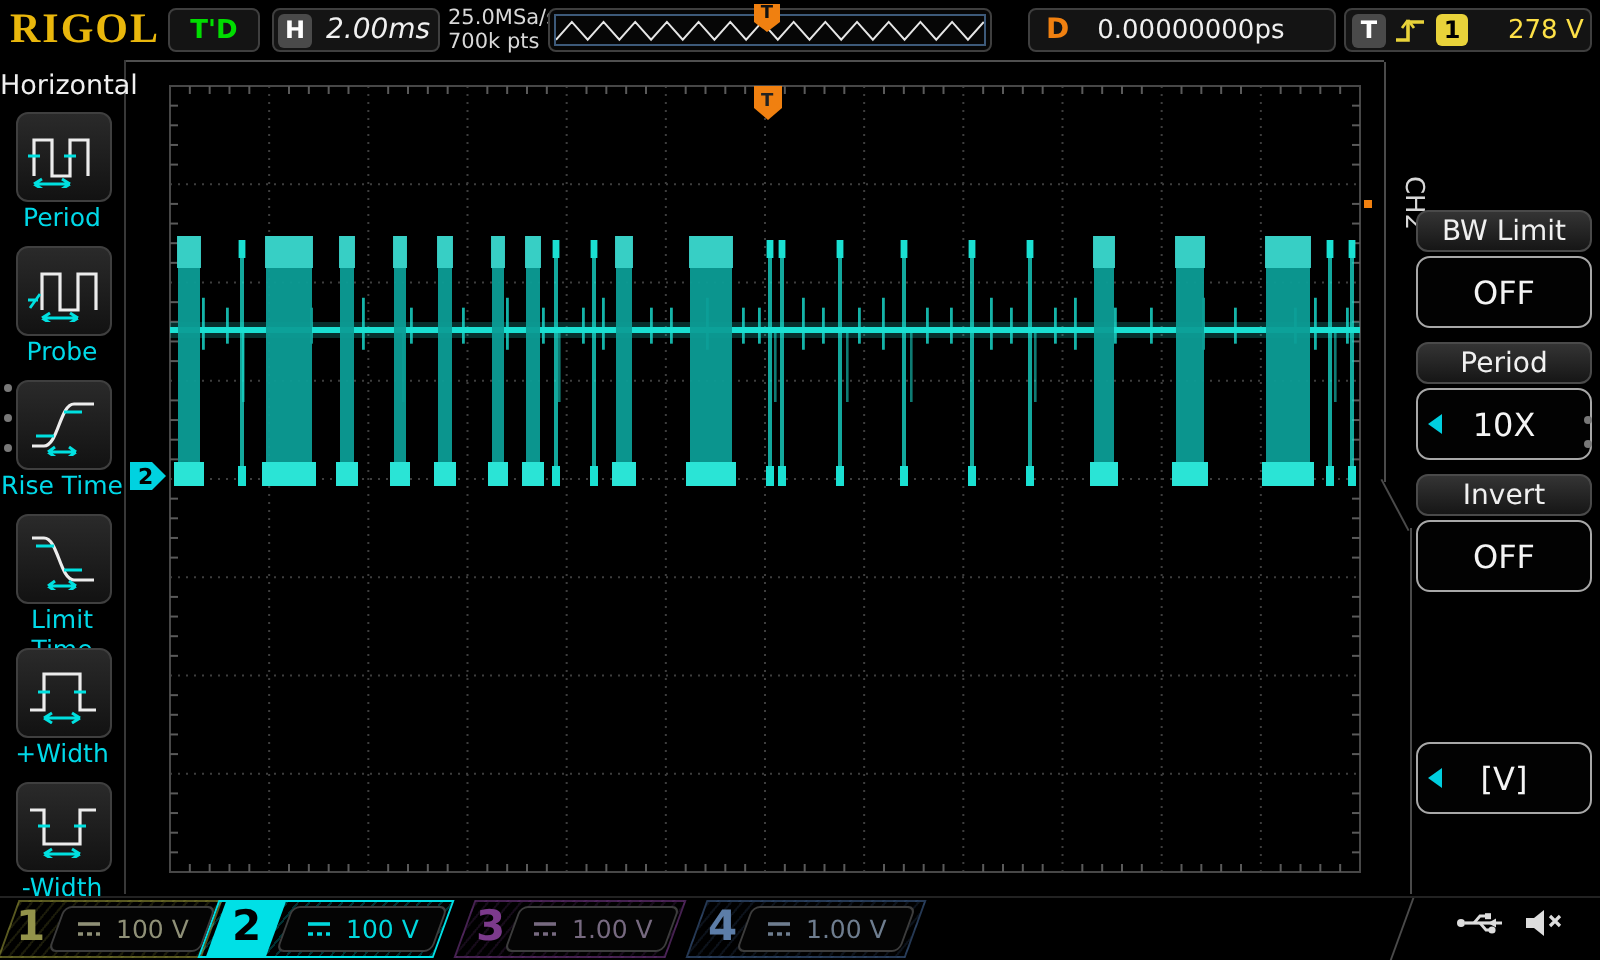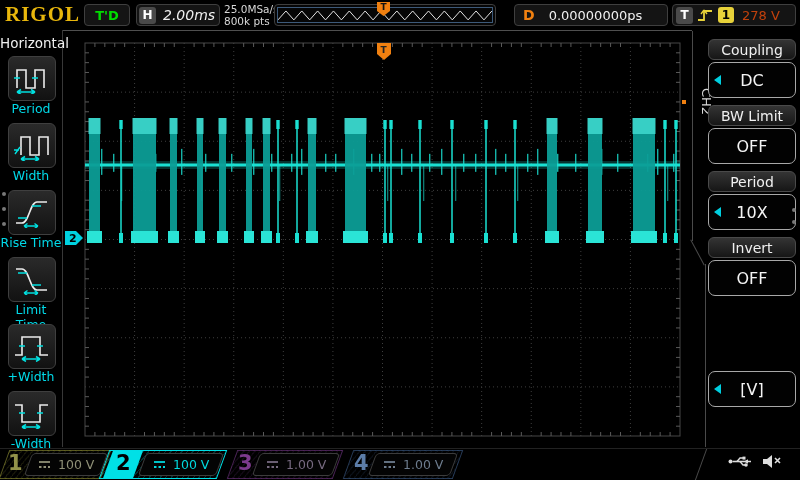--- a/index.html
+++ b/index.html
@@ -29,21 +29,21 @@
   #preview-ttag{left:377px;top:2px;}
   #d-box{left:514px;width:154px;}
   #d-label{color:#f08010;font-weight:bold;font-size:14px;margin-left:8px;}
   #d-value{color:#f0f0f0;font-size:13px;margin-left:14px;}
   #t-box{left:672px;width:124px;}
   #t-key{margin-left:3px;}
   #trig-slope-icon{margin-left:4px;}
   #trig-src-badge{display:inline-block;width:16px;height:16px;line-height:16px;margin-left:4px;
                   background:#e8d23a;border-radius:3px;color:#000;font-weight:bold;font-size:12px;
                   text-align:center;}
-  #trig-level{color:#c2410c;font-size:13px;margin-left:8px;}
+  #trig-level{color:#fde047;font-size:13px;margin-left:20px;}
   
   #left-menu{position:absolute;left:0;top:30px;width:63px;height:417px;background:#000;
              border-right:1px solid #383838;box-sizing:border-box;}
   #lm-title{position:absolute;left:0;top:5px;width:100%;text-align:center;color:#f0f0f0;
             font-size:13.5px;}
   .lm-btn{position:absolute;left:8px;width:46px;height:43px;border:1px solid #3f3f3f;
           border-radius:6px;background:linear-gradient(#2a2a2a,#121212);
           display:flex;align-items:center;justify-content:center;}
   .lm-label{position:absolute;left:0;width:100%;text-align:center;color:#00d9e8;font-size:12.5px;}
   .page-dot{position:absolute;width:4px;height:4px;border-radius:50%;background:#787878;}
@@ -97,21 +97,21 @@
       <span id="td-text">T'D</span>
     </div>
 
     <div class="tb-box" id="h-box">
       <span class="key-chip">H</span>
       <span id="h-time">2.00ms</span>
     </div>
 
     <div id="rate-block">
       <div>25.0MSa/s</div>
-      <div>800k pts</div>
+      <div>700k pts</div>
     </div>
 
     <div class="tb-box" id="preview-box">
       <div id="preview-inner"></div>
       <svg id="preview-svg" viewBox="0 0 216 16">
           <polyline points="0,12 8,3 16,12 24,3 32,12 40,3 48,12 56,3 64,12 72,3 80,12 88,3 96,12 104,3 112,12 120,3 128,12 136,3 144,12 152,3 160,12 168,3 176,12 184,3 192,12 200,3 208,12 216,3 " stroke="#e6e6e6" stroke-width="1" fill="none"></polyline>
         </svg>
     </div>
     <div class="t-tag" id="preview-ttag">T</div>
 
@@ -143,21 +143,21 @@
     </div>
     <div class="lm-label" style="top:71px">Period</div>
 
     <div class="lm-btn" style="top:93px">
       <svg width="38" height="31" viewBox="0 0 38 31">
         <path d="M8 25 V7 H17 V25 H26 V7 H35 V25" stroke="#ececec" stroke-width="1.6" fill="none"></path>
         <path d="M2 24 L7 17 M1 20 H6" stroke="#00e0e0" stroke-width="1.4" fill="none"></path>
         <path d="M8 29 H26 M8 29 l4 -2.5 M8 29 l4 2.5 M26 29 l-4 -2.5 M26 29 l-4 2.5" stroke="#00e0e0" stroke-width="1.5" fill="none"></path>
       </svg>
     </div>
-    <div class="lm-label" style="top:138px">Width</div>
+    <div class="lm-label" style="top:138px">Probe</div>
 
     <div class="lm-btn" style="top:160px">
       <svg width="38" height="31" viewBox="0 0 38 31">
         <path d="M3 26 H9 C16 26 17 5 24 5 H34" stroke="#ececec" stroke-width="1.6" fill="none"></path>
         <path d="M5 21 H14 M19 9 H28" stroke="#00e0e0" stroke-width="1.5"></path>
         <path d="M11 29 H25 M11 29 l3.5 -2.5 M11 29 l3.5 2.5 M25 29 l-3.5 -2.5 M25 29 l-3.5 2.5" stroke="#00e0e0" stroke-width="1.5" fill="none"></path>
       </svg>
     </div>
     <div class="lm-label" style="top:205px">Rise Time</div>
 
@@ -497,27 +497,20 @@
   </main>
 
   <aside id="right-menu">
     <div class="rm-contour" style="left:0;top:1px;width:1px;height:210px"></div>
     <div class="rm-contour" style="left:5px;top:208px;width:1px;height:29px;transform:rotate(-28deg)"></div>
     <div class="rm-contour" style="left:13px;top:234px;width:1px;height:183px"></div>
     <div id="rm-tab-label">
       <span>CH2</span>
     </div>
 
-    <div class="rm-item" style="top:9px">
-      <div class="rm-label">Coupling</div>
-      <div class="rm-value">
-        <span class="rm-arrow"></span>
-        <span>DC</span>
-      </div>
-    </div>
     <div class="rm-item" style="top:75px">
       <div class="rm-label">BW Limit</div>
       <div class="rm-value">
 
         <span>OFF</span>
       </div>
     </div>
     <div class="rm-item" style="top:141px">
       <div class="rm-label">Period</div>
       <div class="rm-value">

